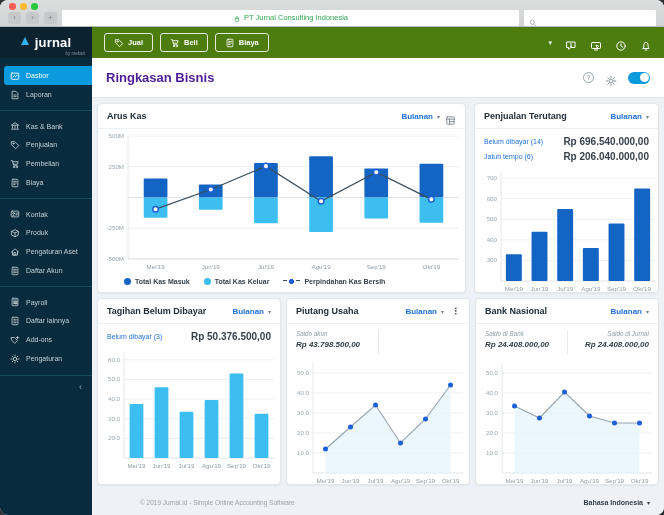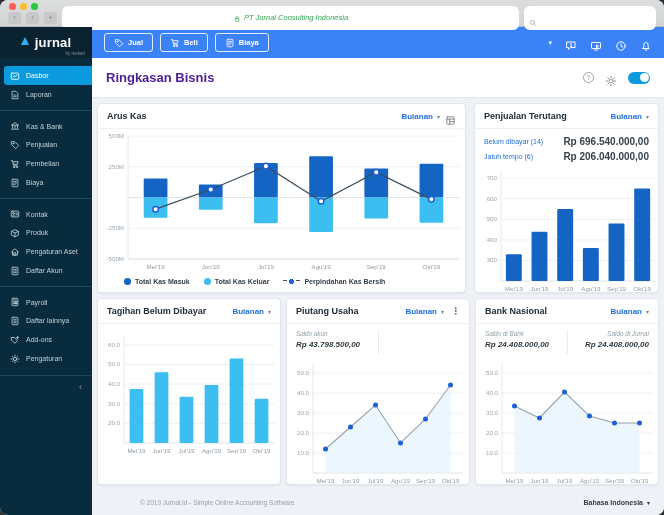--- a/index.html
+++ b/index.html
@@ -6,33 +6,33 @@
   body{width:664px;height:515px;background:#2e3033;font-family:"Liberation Sans","DejaVu Sans",sans-serif;-webkit-font-smoothing:antialiased;}
   *{box-sizing:border-box;}
   .window{width:664px;height:515px;border-radius:8px;overflow:hidden;display:flex;flex-direction:column;background:#eef1f5;}
 
   
   .chrome{height:27px;flex:none;background:linear-gradient(#dcdddd,#d2d3d4);border-bottom:1px solid #b8b9bb;position:relative;display:flex;align-items:center;gap:5px;padding:11px 8px 2px;}
   .lights{position:absolute;top:3px;left:9px;display:flex;gap:4.5px;}
   .light{width:6.5px;height:6.5px;border-radius:50%;}
   .light.red{background:#ff5f57}.light.yellow{background:#febc2e}.light.green{background:#28c840}
   .navbtn{width:13px;height:12px;border-radius:2.5px;background:#c7c8ca;color:#84878a;font-size:8px;line-height:11px;text-align:center;flex:none;}
-  .pill{background:#fff;border-radius:6px;height:24px;display:flex;align-items:center;font-style:italic;}
+  .pill{background:#fff;border-radius:1px;height:16px;display:flex;align-items:center;}
   .urlbar{flex:1;justify-content:center;gap:3px;color:#34a853;font-size:7.5px;}
   .searchbar{width:132px;padding-left:5px;color:#9b9ea1;}
   .ic{display:inline-block;vertical-align:middle;}
 
   
   .shell{flex:1;display:flex;flex-direction:column;min-height:0;}
   .topzone{display:flex;height:31px;flex:none;}
   .logo{width:92px;flex:none;background:#0b2231;color:#fff;position:relative;display:flex;align-items:center;justify-content:center;gap:6px;}
   .logo-mark{width:0;height:0;border-left:4px solid transparent;border-right:4px solid transparent;border-bottom:8px solid #2eb3f2;margin-top:-3px;}
   .logo-text{font-size:13px;font-weight:bold;letter-spacing:.2px;}
   .logo-sub{position:absolute;right:7px;bottom:2px;font-size:4.5px;color:#7e909b;}
-  .topbar{flex:1;background:#3b82f6;display:flex;align-items:center;padding:0 12px;min-width:0;justify-content:space-between;}
+  .topbar{flex:1;background:#4d7c0f;display:flex;align-items:center;padding:0 12px;min-width:0;justify-content:space-between;}
   .action-btn{height:19px;border:1px solid rgba(255,255,255,.85);border-radius:3px;background:transparent;color:#fff;font-size:7.5px;font-weight:bold;display:flex;align-items:center;gap:4px;padding:0 9px;margin-right:7px;cursor:pointer;font-family:inherit;}
   .top-icons{margin-left:auto;display:flex;align-items:center;gap:13px;color:#fff;}
   .tiny-caret{font-size:7px;color:#eaf6fd;}
 
   
   .main{flex:1;display:flex;min-height:0;}
   .sidebar{width:92px;flex:none;background:#082c3d;display:flex;flex-direction:column;padding-top:8px;}
   .nav-item{height:19px;flex:none;display:flex;align-items:center;gap:6px;padding-left:10px;color:#c2cfd6;font-size:7px;cursor:pointer;}
   .nav-item .ic{flex:none;}
   .nav-item.active{background:#0c9ade;color:#fff;margin-left:4px;padding-left:6px;border-radius:3px 0 0 3px;}
@@ -472,20 +472,24 @@
             <div class="card">
               <div class="card-head">
                 <span class="card-title">Tagihan Belum Dibayar</span>
                 <span class="period">
                   <span>Bulanan</span>
                   <span class="caret">▾</span>
                 </span>
               </div>
               <div class="stats">
 
+                  <div class="stat-row">
+                    <span class="stat-link">Belum dibayar (3)</span>
+                    <span class="stat-val">Rp 50.376.500,00</span>
+                  </div>
 
                 </div>
               <div class="chart">
                   <svg width="182" height="124" style="font-family:inherit">
                     <line x1="24" y1="12.851851851851851" x2="174" y2="12.851851851851851" stroke="#edf0f2" stroke-width="1"></line>
                     <text x="20" y="14.851851851851851" text-anchor="end" font-size="6.2" fill="#9aa7b0">60.0</text>
                     <line x1="24" y1="32.48148148148148" x2="174" y2="32.48148148148148" stroke="#edf0f2" stroke-width="1"></line>
                     <text x="20" y="34.48148148148148" text-anchor="end" font-size="6.2" fill="#9aa7b0">50.0</text>
                     <line x1="24" y1="52.11111111111111" x2="174" y2="52.11111111111111" stroke="#edf0f2" stroke-width="1"></line>
                     <text x="20" y="54.11111111111111" text-anchor="end" font-size="6.2" fill="#9aa7b0">40.0</text>

